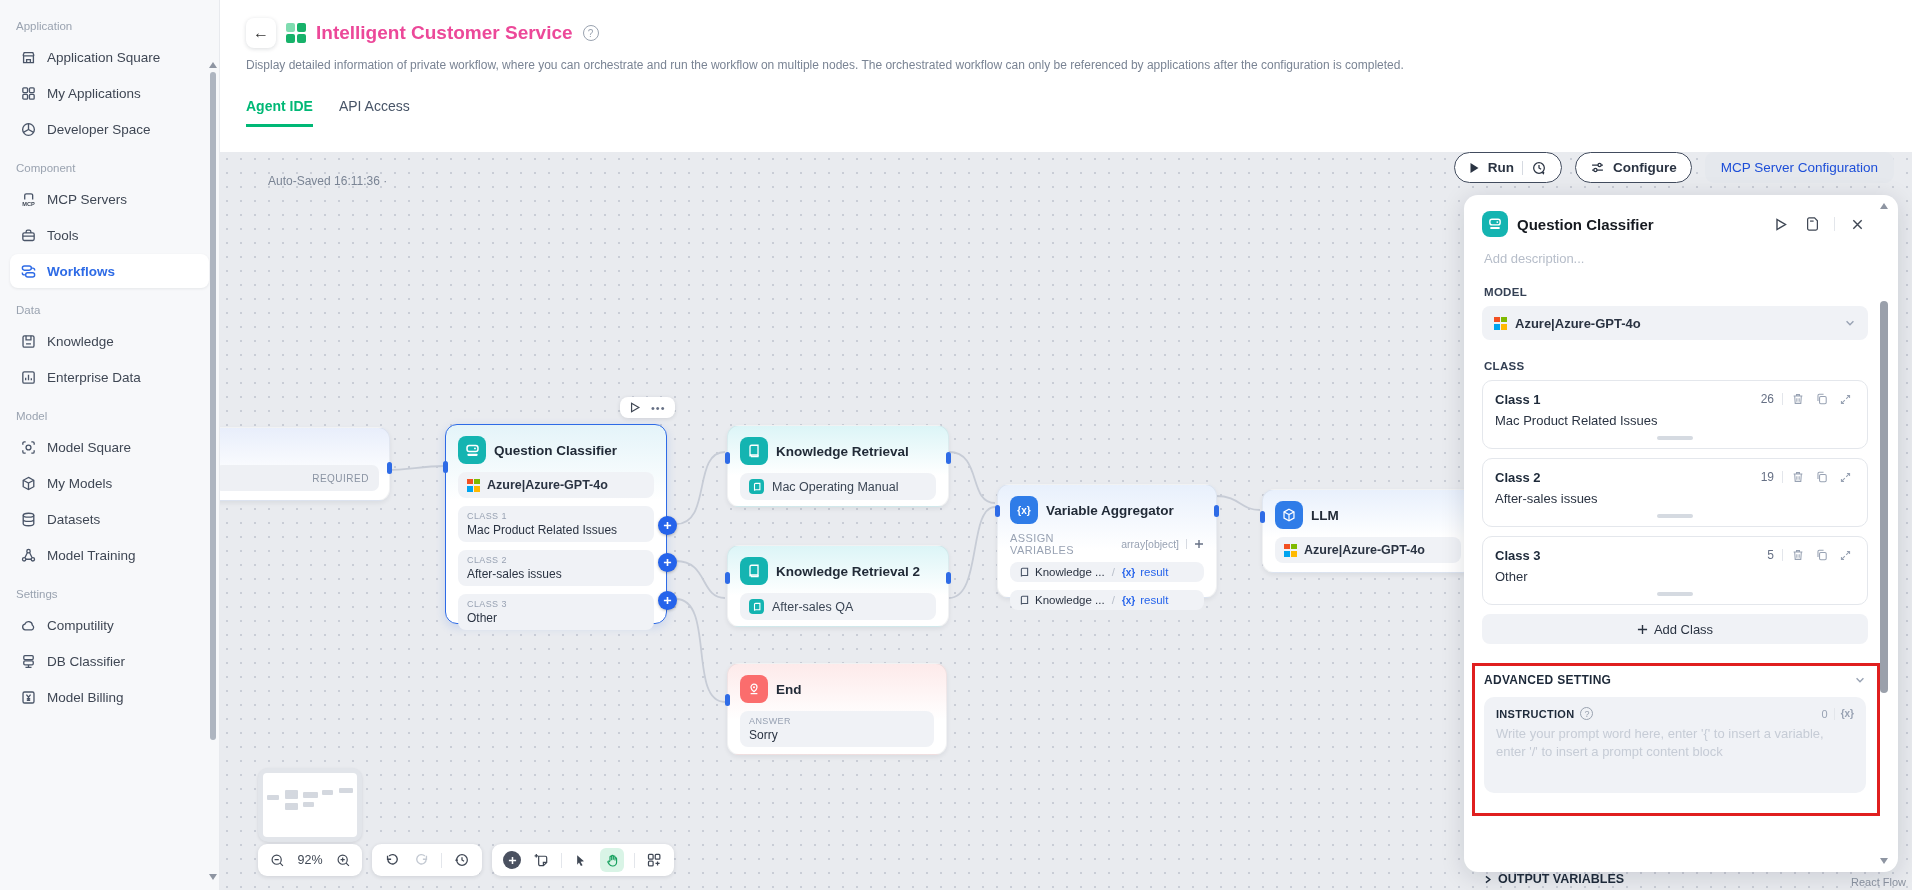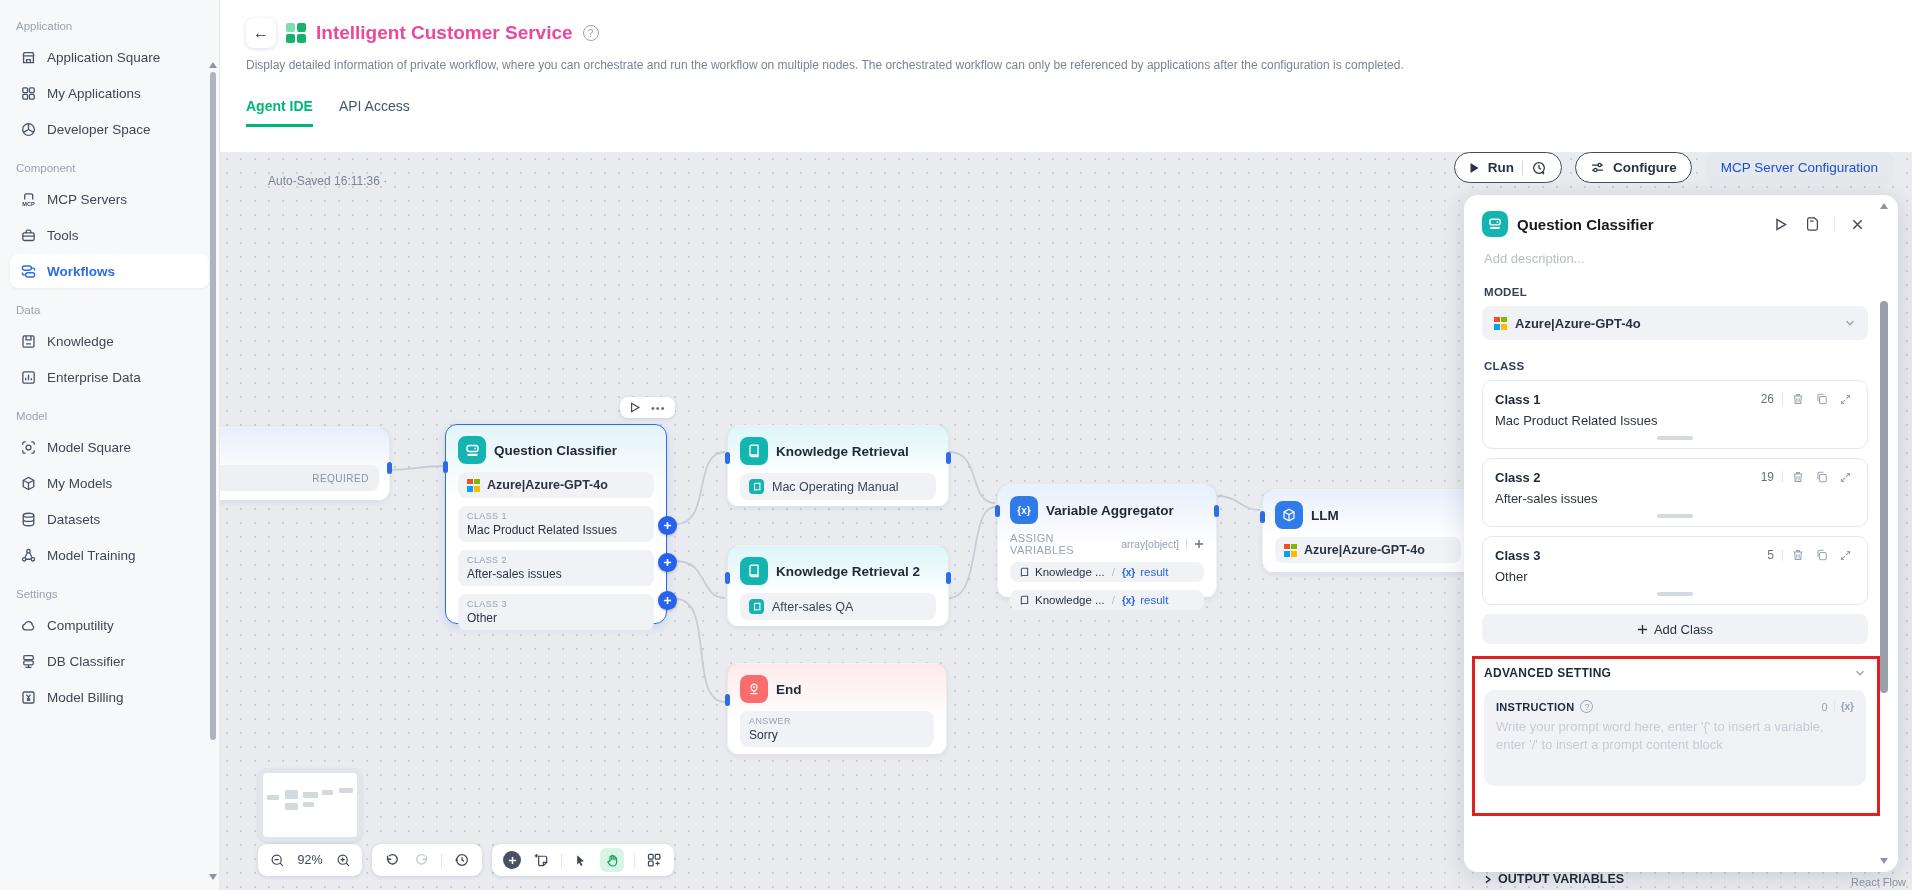--- a/index.html
+++ b/index.html
@@ -106,21 +106,21 @@
   .model-select .sp { flex:1; }
   .class-card { border:1px solid #e4e7ec; border-radius:10px; padding:10px 12px 4px 12px; margin-bottom:9px; position:relative; }
   .cc-row1 { display:flex; align-items:center; gap:8px; }
   .cc-name { font-size:13px; font-weight:bold; color:#1d2939; flex:1; }
   .cc-count { font-size:12px; color:#667085; }
   .cc-div { width:1px; height:12px; background:#e3e6eb; }
   .cc-ic { display:flex; align-items:center; width:16px; height:16px; cursor:pointer; }
   .cc-text { font-size:13px; color:#2a3342; margin-top:6px; }
   .cc-handle { width:36px; height:4px; border-radius:2px; background:#d5dae1; margin:8px auto 4px auto; }
   .add-class { height:30px; background:#f0f2f6; border-radius:8px; display:flex; align-items:center; justify-content:center; gap:6px; font-size:13px; color:#2a3342; cursor:pointer; margin-top:4px; }
-  .adv-wrap { position:relative; margin-top:16px; padding:6px 2px 30px 2px; }
+  .adv-wrap { position:relative; margin-top:23px; padding:6px 2px 23px 2px; }
   .annotation { position:absolute; left:-10px; right:-12px; top:-4px; bottom:0; border:3px solid #e01f1f; pointer-events:none; }
   .adv-head { display:flex; align-items:center; font-size:12px; font-weight:bold; color:#1d2939; letter-spacing:.3px; }
   .adv-head .sp { flex:1; }
   .instr-box { margin-top:10px; background:#f0f2f6; border-radius:10px; padding:10px 12px; height:96px; }
   .instr-row { display:flex; align-items:center; gap:6px; }
   .instr-label { font-size:11px; font-weight:bold; color:#1d2939; letter-spacing:.3px; }
   .instr-row .sp { flex:1; }
   .instr-count { font-size:11px; color:#98a2b3; }
   .instr-fx { font-size:10px; color:#98a2b3; font-weight:bold; }
   .instr-ph { margin-top:5px; font-size:13px; color:#c6ccd6; line-height:1.35; }

